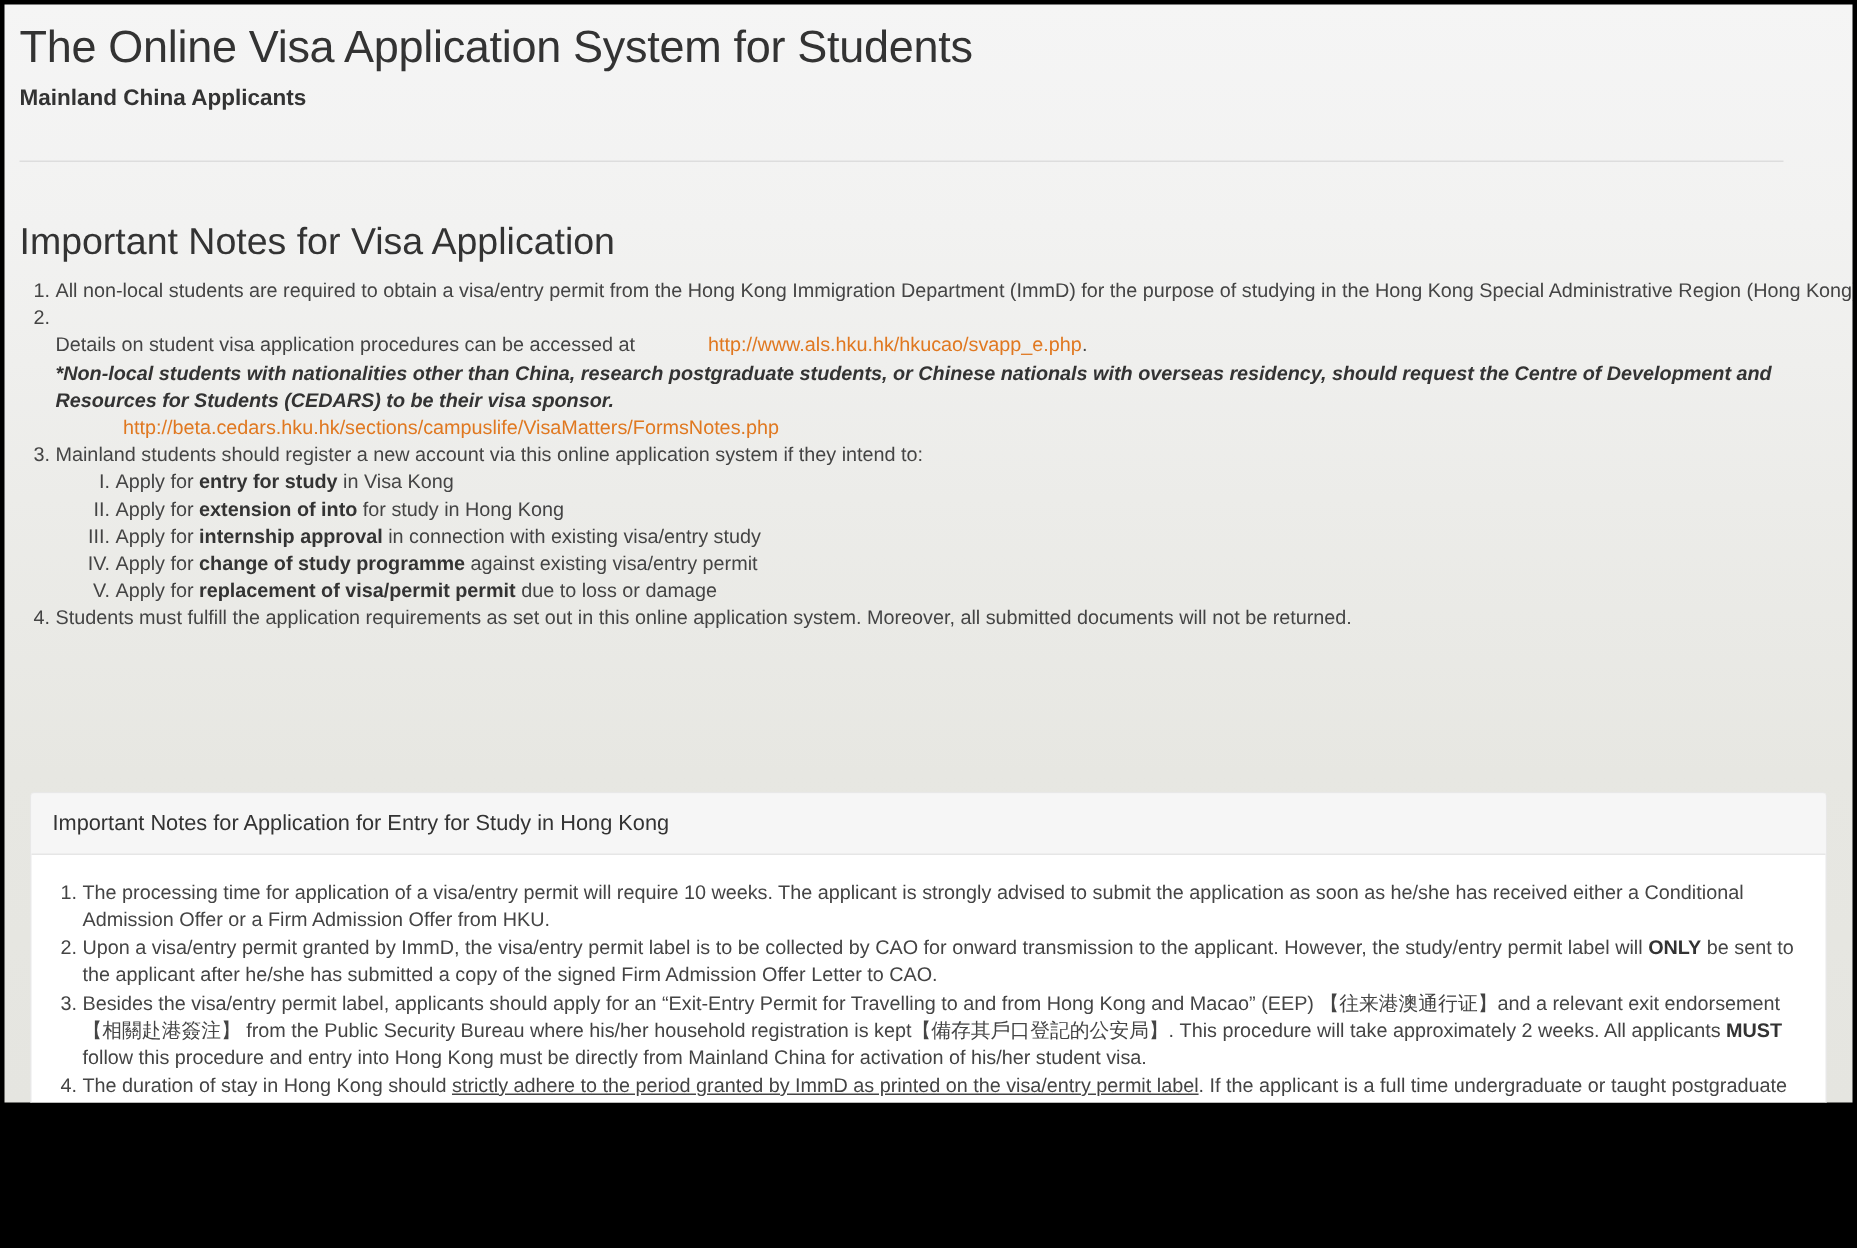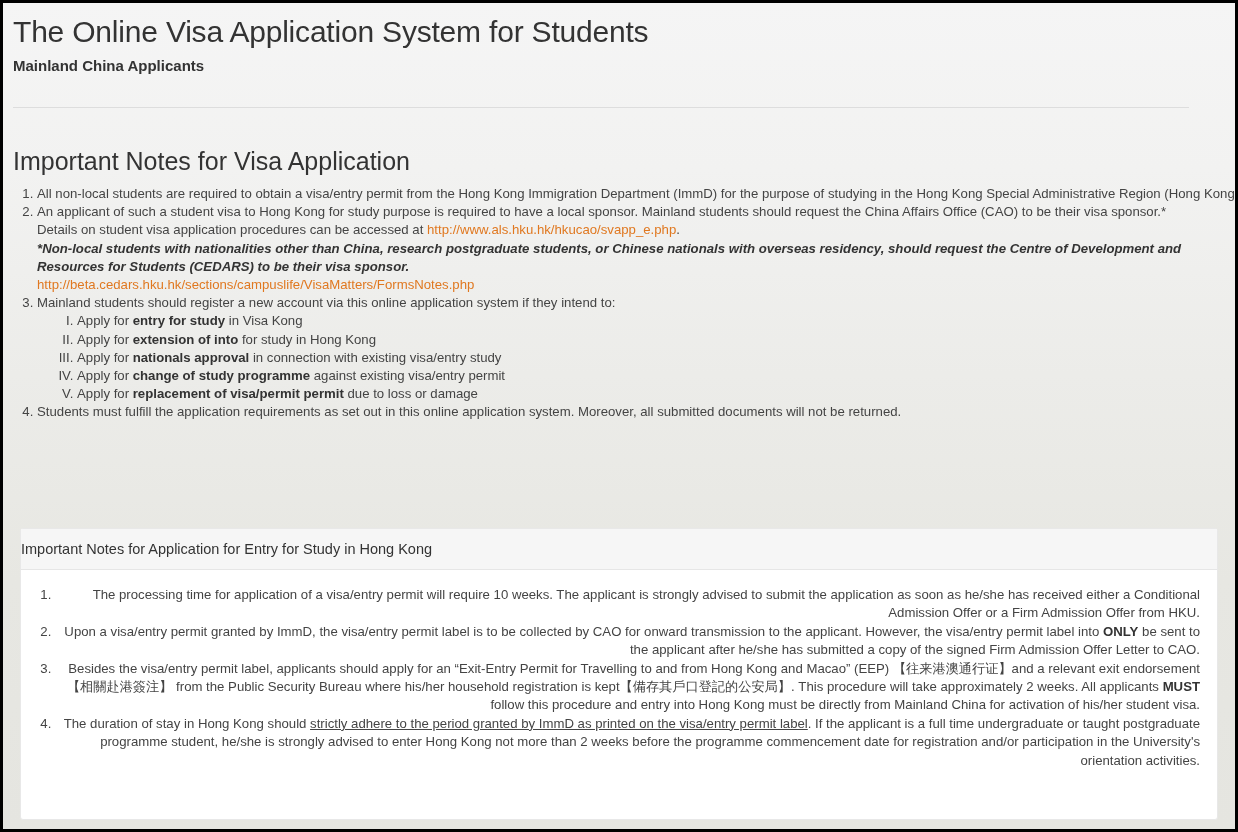--- a/index.html
+++ b/index.html
@@ -4,21 +4,21 @@
 <style>
   html, body { margin: 0; padding: 0; }
   body {
     width: 1238px; height: 832px; overflow: hidden;
     font-family: "Liberation Sans", sans-serif;
     color: #333;
     background: #000;
   }
   .frame {
     position: absolute; left: 3px; top: 3px;
-    width: 1232px; height: 826px;
+    width: 1232px; height: 732px;
     background: linear-gradient(to bottom, #f5f5f5 0%, #f2f2f1 20%, #ecece9 45%, #e7e7e2 70%, #e5e5e0 100%);
     overflow: hidden;
     text-decoration: underline;
   }
   .page-title {
     position: absolute; left: 10px; top: 12px;
     font-size: 30px; font-weight: normal; color: #333; margin: 0;
     letter-spacing: -0.2px;
   }
   .page-subtitle {
@@ -32,91 +32,92 @@
   .section-title {
     position: absolute; left: 10px; top: 144px;
     font-size: 25px; font-weight: normal; color: #333; margin: 0;
   }
   .notes-list {
     position: absolute; left: 0px; top: 182px; width: 1210px;
     margin: 0; padding-left: 34px;
     font-size: 13.2px; line-height: 18.2px; color: #444;
   }
   .notes-list li { padding-left: 0; }
-  .notes-list a, .panel-body a { color: #e07820; text-decoration: none; }
+  .notes-list a, .panel-body a { color: #e07820; text-decoration: none; margin-left: 45px; }
   .roman {
     list-style-type: upper-roman;
     margin: 0; padding-left: 40px;
   }
   .bi { font-weight: bold; font-style: italic; color: #333; margin-top: 24px; }
   b { color: #333; }
   .panel {
     position: absolute; left: 17px; top: 525px;
     width: 1196px; height: 290px;
     background: #fff;
     border: 1px solid #e8e8e8;
     border-radius: 3px;
   }
   .panel-heading {
     height: 40px; line-height: 40px;
+    padding-left: 14px;
     background: #f6f6f6;
     border-bottom: 1px solid #e6e6e6;
     font-size: 14.5px; color: #333;
   }
   .panel-body {
     margin: 0;
     padding: 16px 0 0 34px;
     width: 1145px;
-    font-size: 13.2px; line-height: 18.4px; color: #444; text-align: right;
+    font-size: 13.2px; line-height: 18.4px; color: #444;
   }
   .underlined { text-decoration: underline; }
 </style>
 </head>
 <body>
 
 <div class="frame">
   <h1 class="page-title">The Online Visa Application System for Students</h1>
   <h2 class="page-subtitle">Mainland China Applicants</h2>
   <div class="header-rule"></div>
 
   <h3 class="section-title">Important Notes for Visa Application</h3>
 
   <ol class="notes-list">
     <li>
       <span>All non-local students are required to obtain a visa/entry permit from the Hong Kong Immigration Department (ImmD) for the purpose of studying in the Hong Kong Special Administrative Region (Hong Kong).</span>
     </li>
     <li>
-      <span>An applicant of such a student visa to Hong Kong for study purpose is required to have a local sponsor. Mainland students should request the China Affairs Office (CAO) to be their visa sponsor.*</span><br>
+      <br>
       <span>Details on student visa application procedures can be accessed at </span><a>http://www.als.hku.hk/hkucao/svapp_e.php</a><span>.</span><br>
       <span class="bi">*Non-local students with nationalities other than China, research postgraduate students, or Chinese nationals with overseas residency, should request the Centre of Development and Resources for Students (CEDARS) to be their visa sponsor.</span><br>
       <a>http://beta.cedars.hku.hk/sections/campuslife/VisaMatters/FormsNotes.php</a>
     </li>
     <li>
       <span>Mainland students should register a new account via this online application system if they intend to:</span>
       <ol class="roman">
         <li><span>Apply for </span><b>entry for study</b><span> in Visa Kong</span></li>
         <li><span>Apply for </span><b>extension of into</b><span> for study in Hong Kong</span></li>
-        <li><span>Apply for </span><b>nationals approval</b><span> in connection with existing visa/entry study</span></li>
+        <li><span>Apply for </span><b>internship approval</b><span> in connection with existing visa/entry study</span></li>
         <li><span>Apply for </span><b>change of study programme</b><span> against existing visa/entry permit</span></li>
         <li><span>Apply for </span><b>replacement of visa/permit permit</b><span> due to loss or damage</span></li>
       </ol>
     </li>
     <li>
       <span>Students must fulfill the application requirements as set out in this online application system. Moreover, all submitted documents will not be returned.</span>
     </li>
   </ol>
 
   <div class="panel">
     <div class="panel-heading">Important Notes for Application for Entry for Study in Hong Kong</div>
     <ol class="panel-body">
       <li>
         <span>The processing time for application of a visa/entry permit will require 10 weeks. The applicant is strongly advised to submit the application as soon as he/she has received either a Conditional Admission Offer or a Firm Admission Offer from HKU.</span>
       </li>
       <li>
-        <span>Upon a visa/entry permit granted by ImmD, the visa/entry permit label is to be collected by CAO for onward transmission to the applicant. However, the visa/entry permit label into </span><b>ONLY</b><span> be sent to the applicant after he/she has submitted a copy of the signed Firm Admission Offer Letter to CAO.</span>
+        <span>Upon a visa/entry permit granted by ImmD, the visa/entry permit label is to be collected by CAO for onward transmission to the applicant. However, the study/entry permit label will </span><b>ONLY</b><span> be sent to the applicant after he/she has submitted a copy of the signed Firm Admission Offer Letter to CAO.</span>
       </li>
       <li>
         <span>Besides the visa/entry permit label, applicants should apply for an “Exit-Entry Permit for Travelling to and from Hong Kong and Macao” (EEP) 【往来港澳通行证】and a relevant exit endorsement 【相關赴港簽注】 from the Public Security Bureau where his/her household registration is kept【備存其戶口登記的公安局】. This procedure will take approximately 2 weeks. All applicants </span><b>MUST</b><span> follow this procedure and entry into Hong Kong must be directly from Mainland China for activation of his/her student visa.</span>
       </li>
       <li>
         <span>The duration of stay in Hong Kong should </span><span class="underlined">strictly adhere to the period granted by ImmD as printed on the visa/entry permit label</span><span>. If the applicant is a full time undergraduate or taught postgraduate programme student, he/she is strongly advised to enter Hong Kong not more than 2 weeks before the programme commencement date for registration and/or participation in the University's orientation activities.</span>
       </li>
     </ol>
   </div>
 </div>

